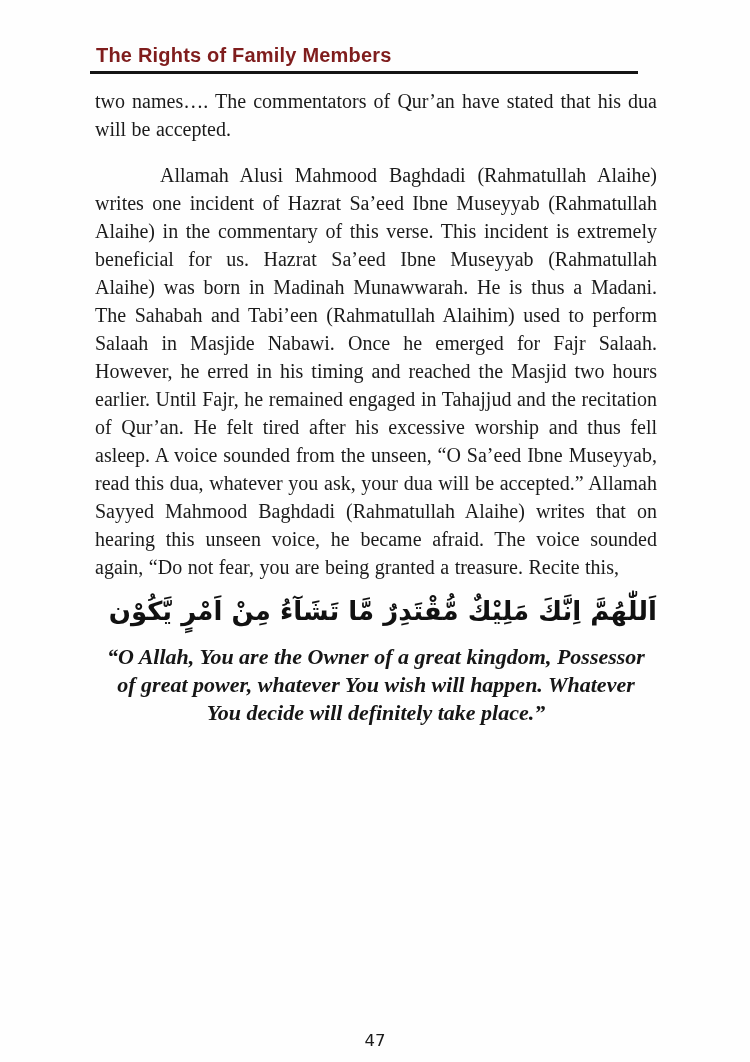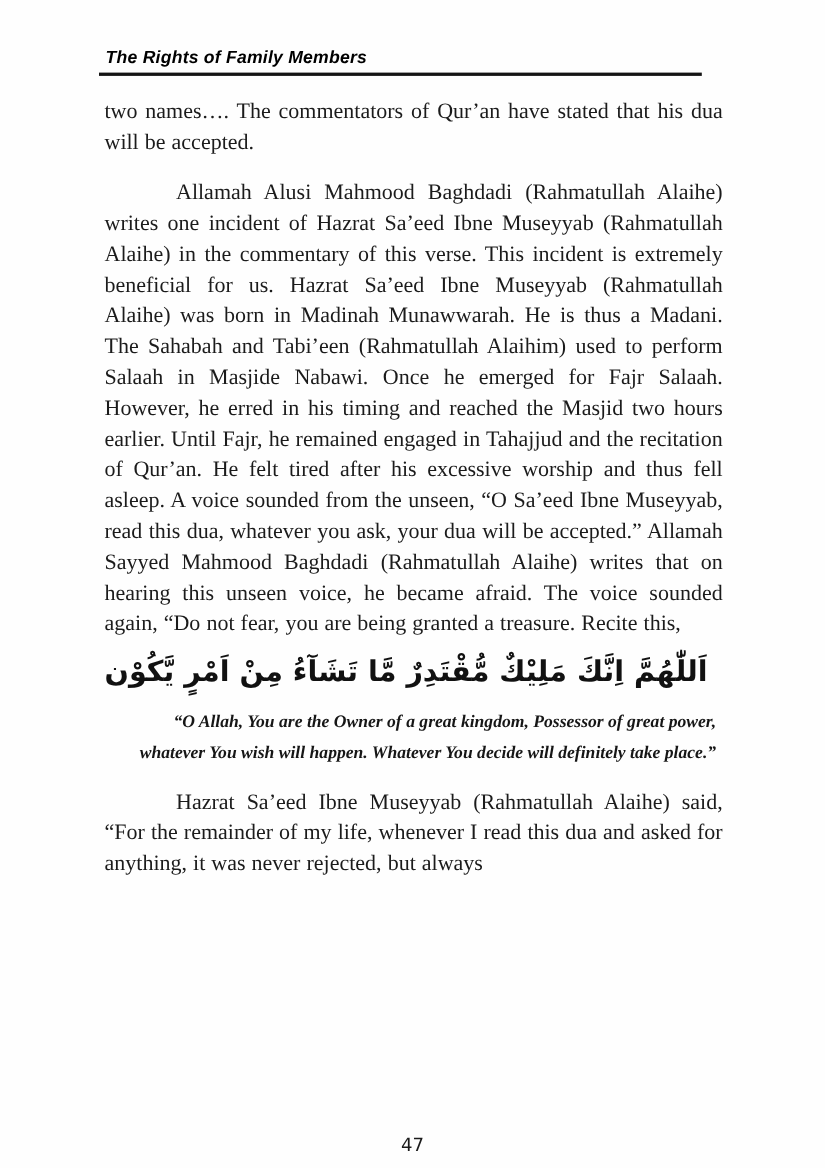--- a/index.html
+++ b/index.html
@@ -19,25 +19,24 @@
     box-sizing: border-box;
   }
   .running-header {
     position: absolute;
     top: 44px;
     left: 90px;
     width: 548px;
   }
   .running-title {
     font-family: "Liberation Sans", sans-serif;
-    font-style: italic;
     font-weight: 600;
-    font-size: 16px;
+    font-size: 20px;
     letter-spacing: 0.2px;
-    color: #000000;
+    color: #7f1d1d;
     padding-left: 6px;
   }
   .header-rule {
     margin-top: 4px;
     border: none;
     border-bottom: 3.5px solid #141414;
     width: 100%;
   }
   .content {
     position: absolute;
@@ -56,30 +55,30 @@
   }
   .para.indent { text-indent: 65px; }
   .mb-lg { margin-bottom: 18px; }
   .mb-sm { margin-bottom: 6px; }
   .arabic {
     font-family: "DejaVu Sans", sans-serif;
     direction: rtl;
     font-size: 26px;
     font-weight: bold;
     line-height: 48px;
-    text-align: left;
+    text-align: right;
     color: #111;
     margin: 2px 0 8px 0;
   }
   .translation {
-    font-size: 16px;
+    font-size: 22px;
     line-height: 28px;
     font-weight: bold;
     font-style: italic;
-    text-align: right;
+    text-align: center;
     margin: 0 6px 16px 6px;
     color: #161616;
   }
   .page-footer {
     position: absolute;
     top: 1031px;
     left: 0;
     width: 100%;
     text-align: center;
   }
@@ -103,21 +102,20 @@
 
     <p class="para mb-lg">two names…. The commentators of Qur’an have stated that his dua will be accepted.</p>
 
     <p class="para indent mb-sm">Allamah Alusi Mahmood Baghdadi (Rahmatullah Alaihe) writes one incident of Hazrat Sa’eed Ibne Museyyab (Rahmatullah Alaihe) in the commentary of this verse. This incident is extremely beneficial for us. Hazrat Sa’eed Ibne Museyyab (Rahmatullah Alaihe) was born in Madinah Munawwarah. He is thus a Madani. The Sahabah and Tabi’een (Rahmatullah Alaihim) used to perform Salaah in Masjide Nabawi. Once he emerged for Fajr Salaah. However, he erred in his timing and reached the Masjid two hours earlier. Until Fajr, he remained engaged in Tahajjud and the recitation of Qur’an. He felt tired after his excessive worship and thus fell asleep. A voice sounded from the unseen, “O Sa’eed Ibne Museyyab, read this dua, whatever you ask, your dua will be accepted.” Allamah Sayyed Mahmood Baghdadi (Rahmatullah Alaihe) writes that on hearing this unseen voice, he became afraid. The voice sounded again, “Do not fear, you are being granted a treasure. Recite this,</p>
 
     <div class="arabic" dir="rtl" lang="ar">اَللّٰهُمَّ اِنَّكَ مَلِيْكٌ مُّقْتَدِرٌ مَّا تَشَآءُ مِنْ اَمْرٍ يَّكُوْن</div>
 
     <div class="translation">“O Allah, You are the Owner of a great kingdom, Possessor of great power, whatever You wish will happen. Whatever You decide will definitely take place.”</div>
 
 
-    <p class="para indent">Hazrat Sa’eed Ibne Museyyab (Rahmatullah Alaihe) said, “For the remainder of my life, whenever I read this dua and asked for anything, it was never rejected, but always</p>
 
   </main>
 
   <footer class="page-footer">
     <span class="page-number">47</span>
   </footer>
 
 </div>
 
 </body></html>

